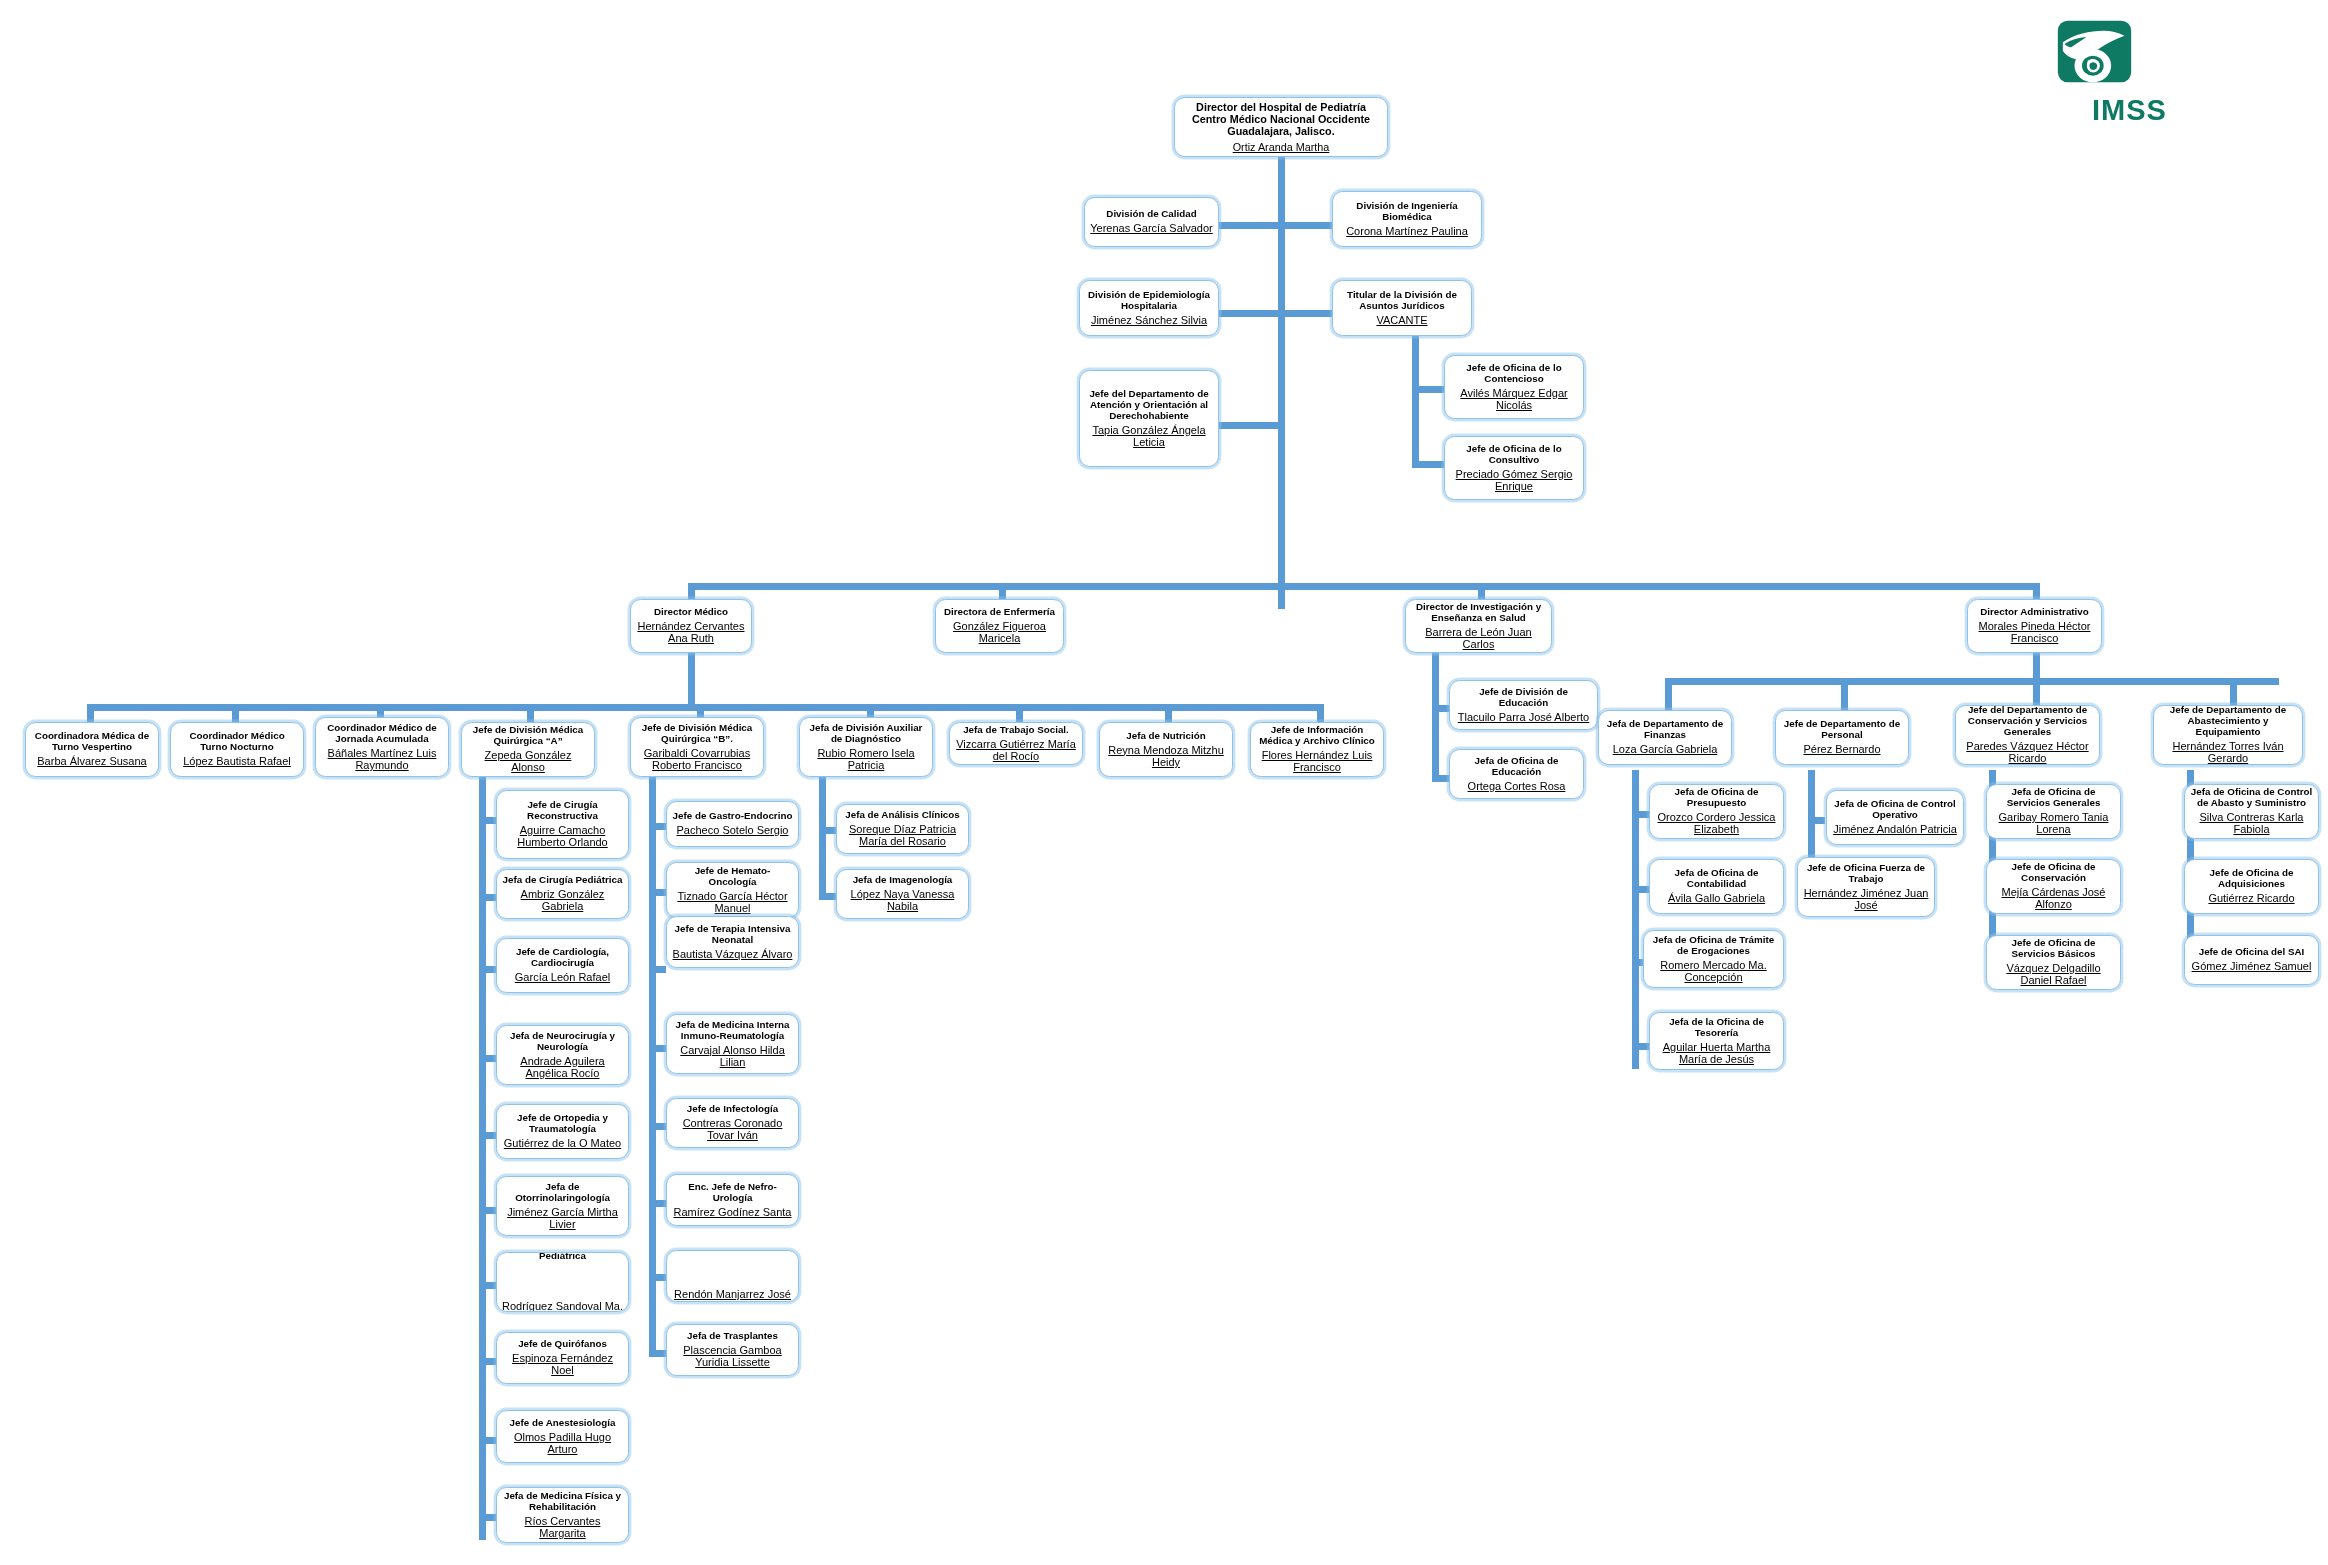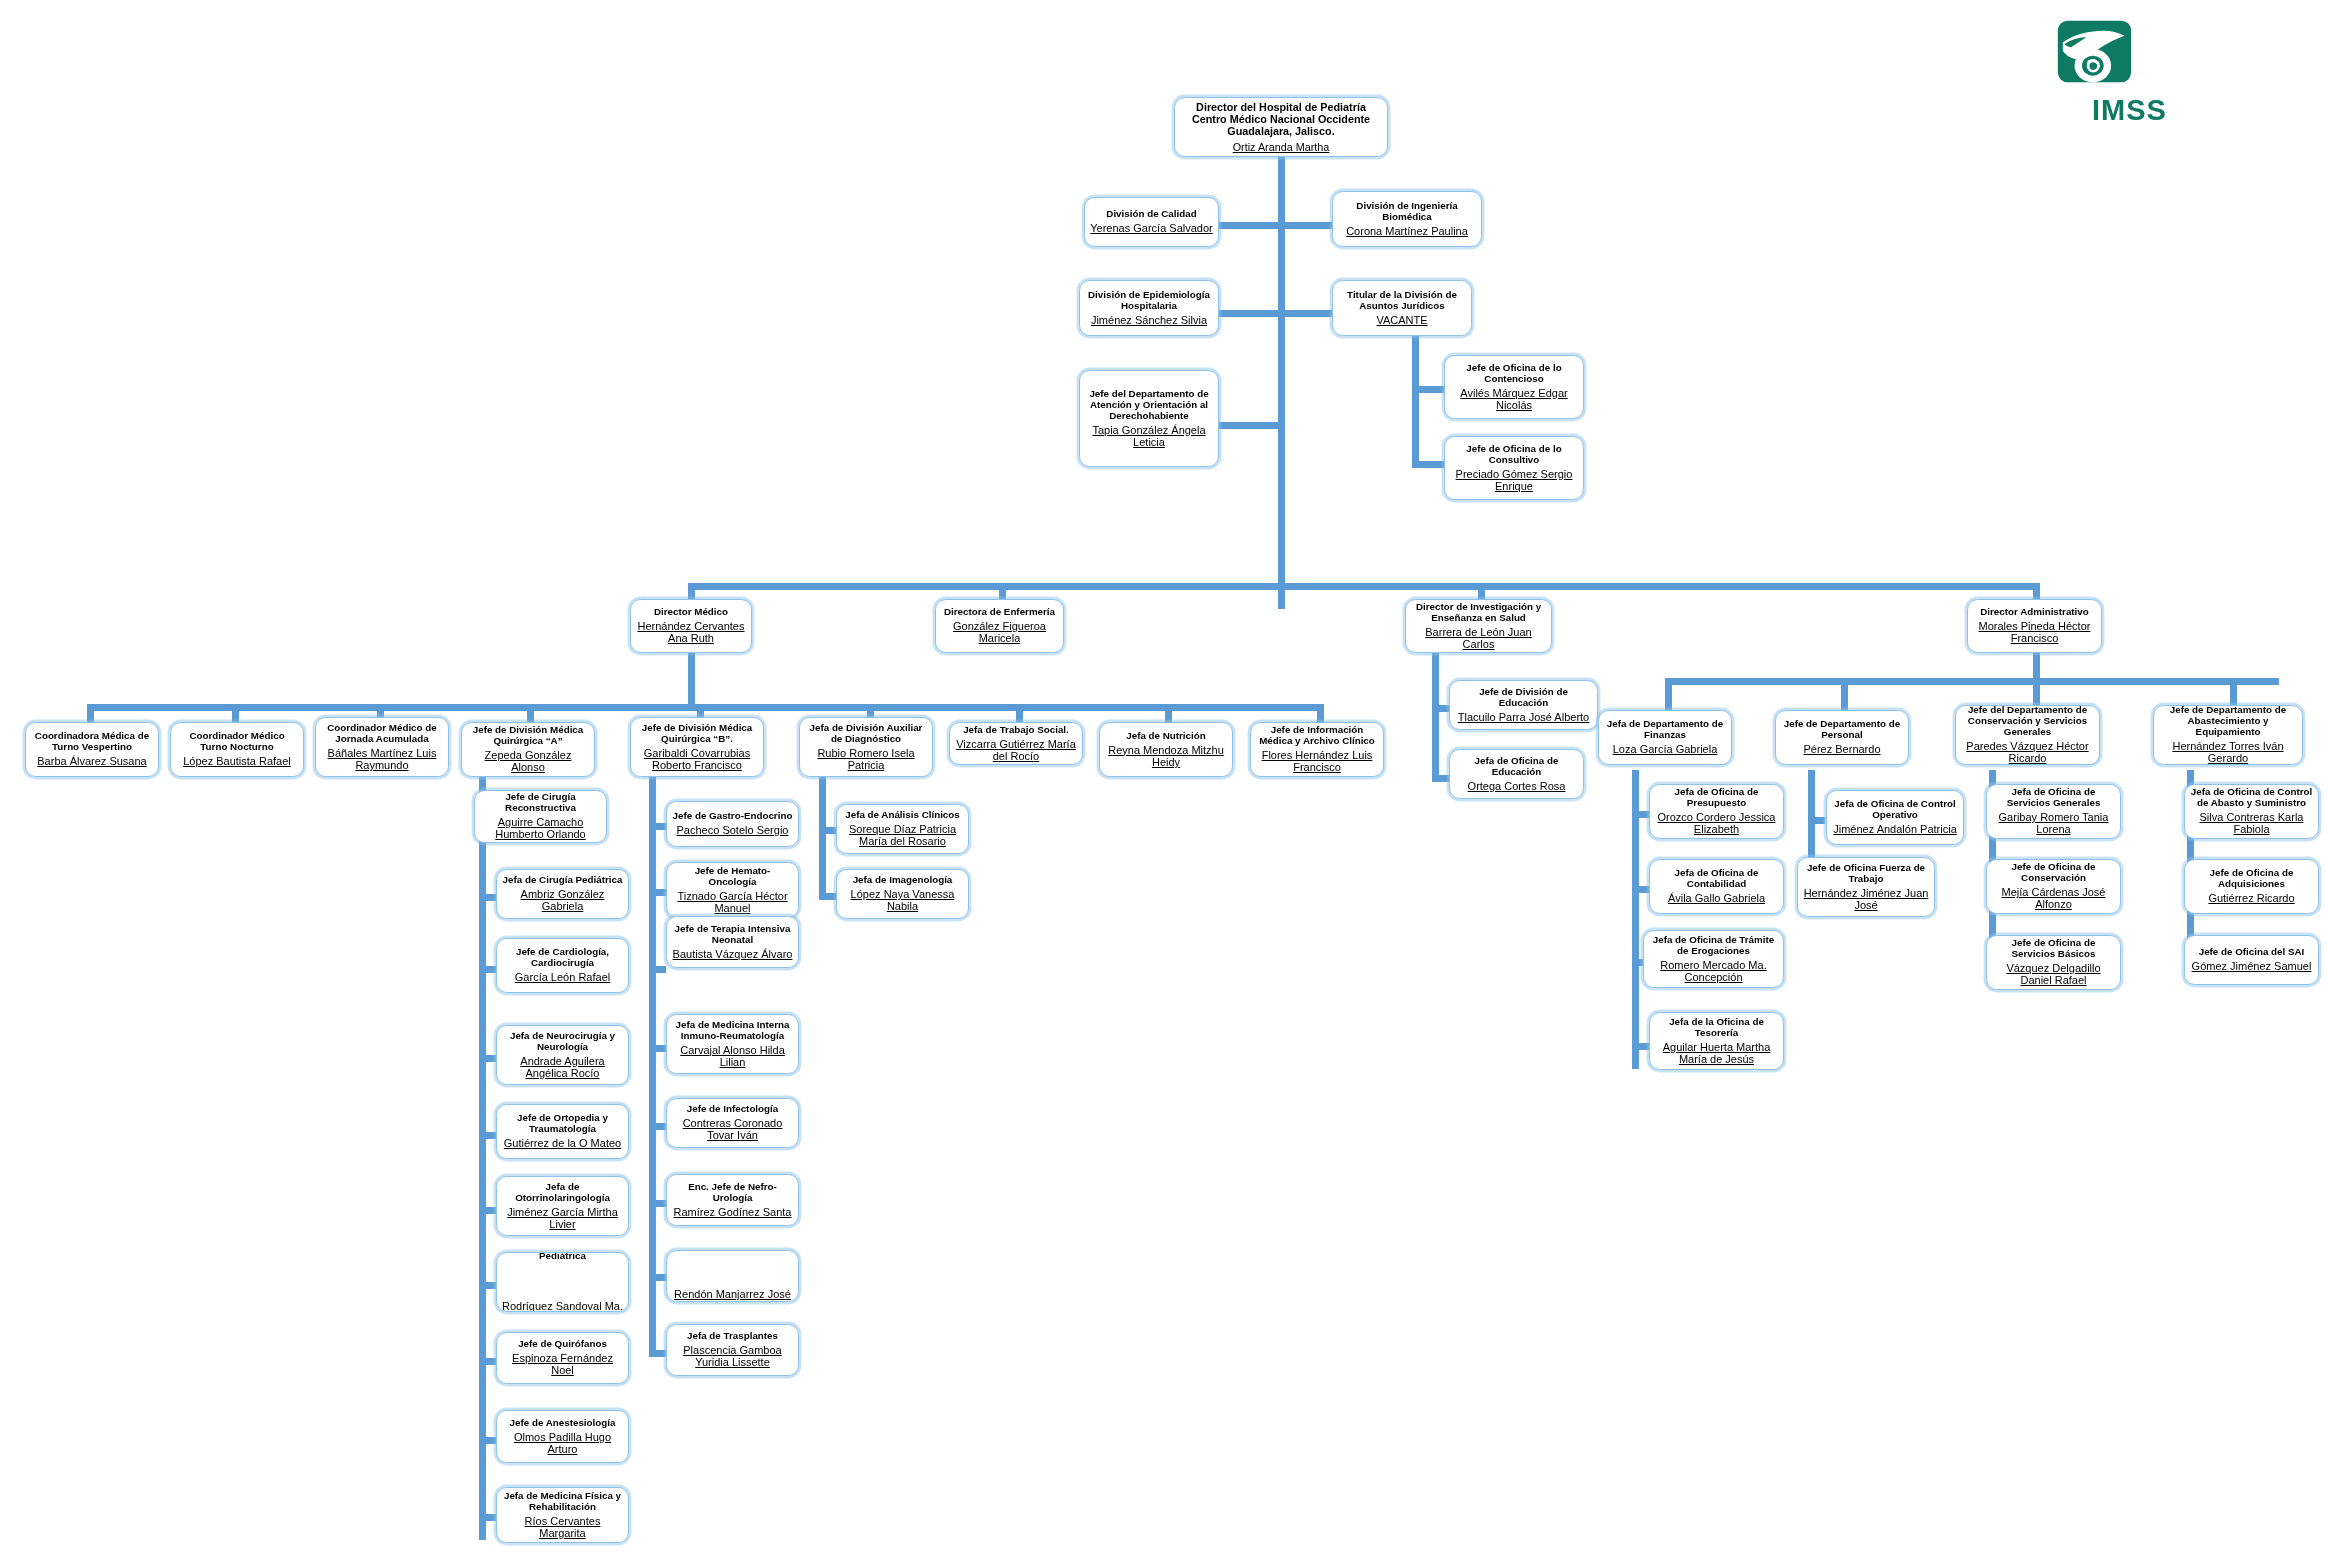--- a/index.html
+++ b/index.html
@@ -243,21 +243,21 @@
   </div>
   <div class="node f10" style="left:1099px;top:722px;width:134px;height:55px;">
     <div class="t">Jefa de Nutrición</div>
     <div class="n">Reyna Mendoza Mitzhu Heidy</div>
   </div>
   <div class="node f10" style="left:1250px;top:722px;width:134px;height:55px;">
     <div class="t">Jefe de Información Médica y Archivo Clínico</div>
     <div class="n">Flores Hernández Luis Francisco</div>
   </div>
 
-  <div class="node f10" style="left:474px;top:790px;width:133px;height:53px;">
+  <div class="node f10" style="left:496px;top:790px;width:133px;height:69px;">
     <div class="t">Jefe de Cirugía Reconstructiva</div>
     <div class="n">Aguirre Camacho Humberto Orlando</div>
   </div>
   <div class="node f10" style="left:496px;top:869px;width:133px;height:50px;">
     <div class="t">Jefa de Cirugía Pediátrica</div>
     <div class="n">Ambriz González Gabriela</div>
   </div>
   <div class="node f10" style="left:496px;top:938px;width:133px;height:55px;">
     <div class="t">Jefe de Cardiología, Cardiocirugía</div>
     <div class="n">García León Rafael</div>

